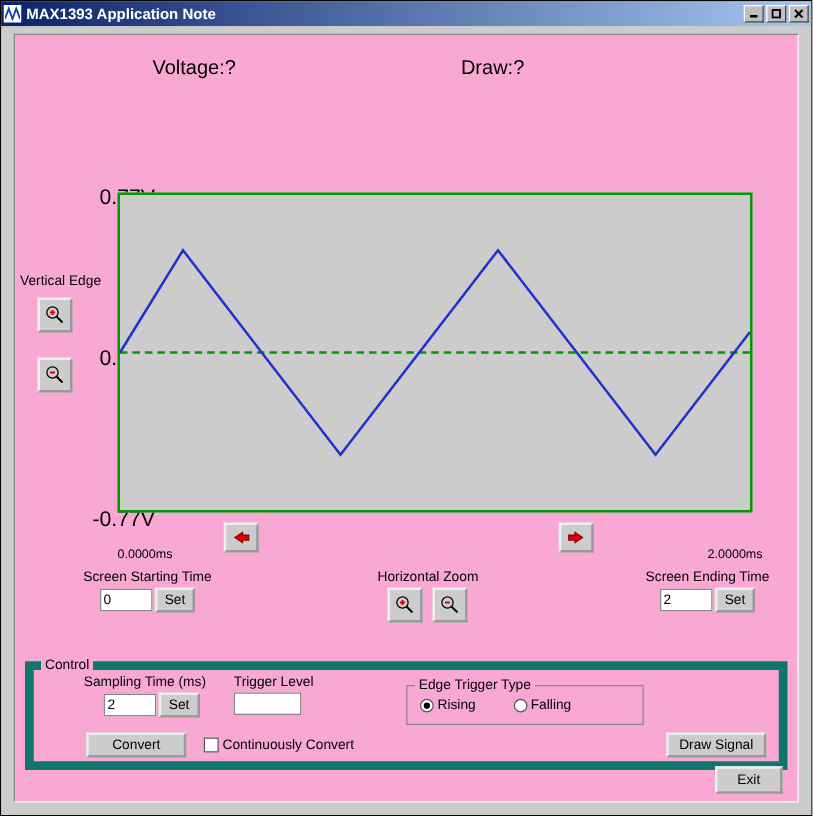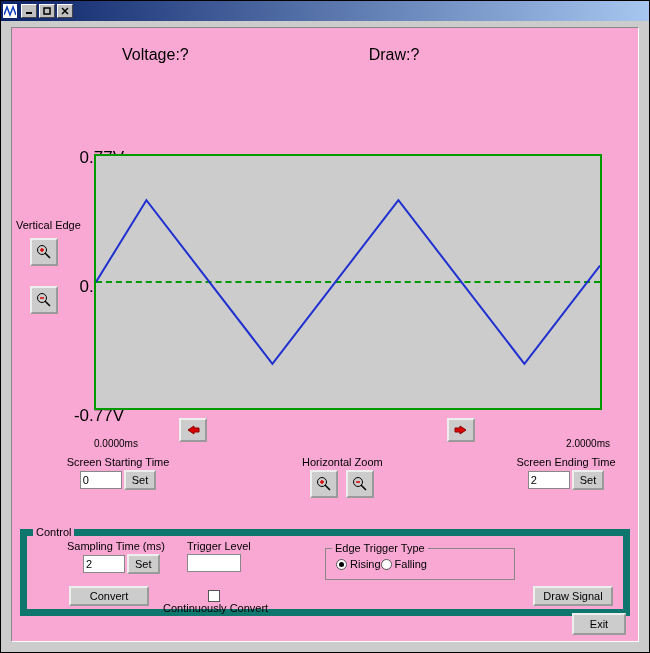--- a/index.html
+++ b/index.html
@@ -155,20 +155,21 @@
 </head>
 <body>
 
 <div class="window">
   <div class="titlebar">
     <span class="title-icon">
       <svg width="12" height="12" viewBox="0 0 12 12">
           <polyline points="0,10 3,2 6,10 9,2 12,10" fill="none" stroke="#1040c0" stroke-width="1.5"></polyline>
         </svg>
     </span>
+    <span class="title-text">MAX1393 Application Note</span>
     <div class="win-buttons">
       <div class="win-btn">
           <svg width="8" height="8">
             <line x1="1" y1="6" x2="7" y2="6" stroke="#000" stroke-width="2"></line>
           </svg>
         </div>
       <div class="win-btn">
           <svg width="8" height="8">
             <rect x="1" y="1" width="6" height="6" fill="none" stroke="#000" stroke-width="1.5"></rect>
           </svg>
@@ -272,35 +273,35 @@
           <div style="position:absolute; left:56px; top:16px; display:flex; gap:2px; align-items:center;">
             <input type="text" style="width: 42px;" value="2">
             <button class="set-btn">Set</button>
           </div>
 
           <div class="ctrl-label" style="left:160px; top:2px;">Trigger Level</div>
           <input type="text" style="position: absolute; left: 160px; top: 16px; width: 54px;" value="">
 
           <fieldset class="edge">
             <legend>Edge Trigger Type</legend>
-            <div style="display:flex; align-items:center; padding:4px 10px;">
+            <div style="display:flex; align-items:center; gap:30px; padding:4px 10px;">
               <label style="display:flex; align-items:center;">
                 <span class="radio checked"></span>
                 <span>Rising</span>
               </label>
               <label style="display:flex; align-items:center;">
                 <span class="radio"></span>
                 <span>Falling</span>
               </label>
             </div>
           </fieldset>
 
           <button class="std-btn" style="position:absolute; left:42px; top:48px; width:80px;">Convert</button>
 
-          <label style="position:absolute; left:136px; top:52px; display:flex; align-items:center;flex-direction:column;">
+          <label style="position:absolute; left:136px; top:52px; display:flex; align-items:flex-start;">
             <span class="checkbox"></span>
             <span>Continuously Convert</span>
           </label>
 
           <button class="std-btn" style="position:absolute; right:10px; top:48px; width:80px;">Draw Signal</button>
         </div>
       </fieldset>
 
       <button class="std-btn exit-btn">Exit</button>
 

